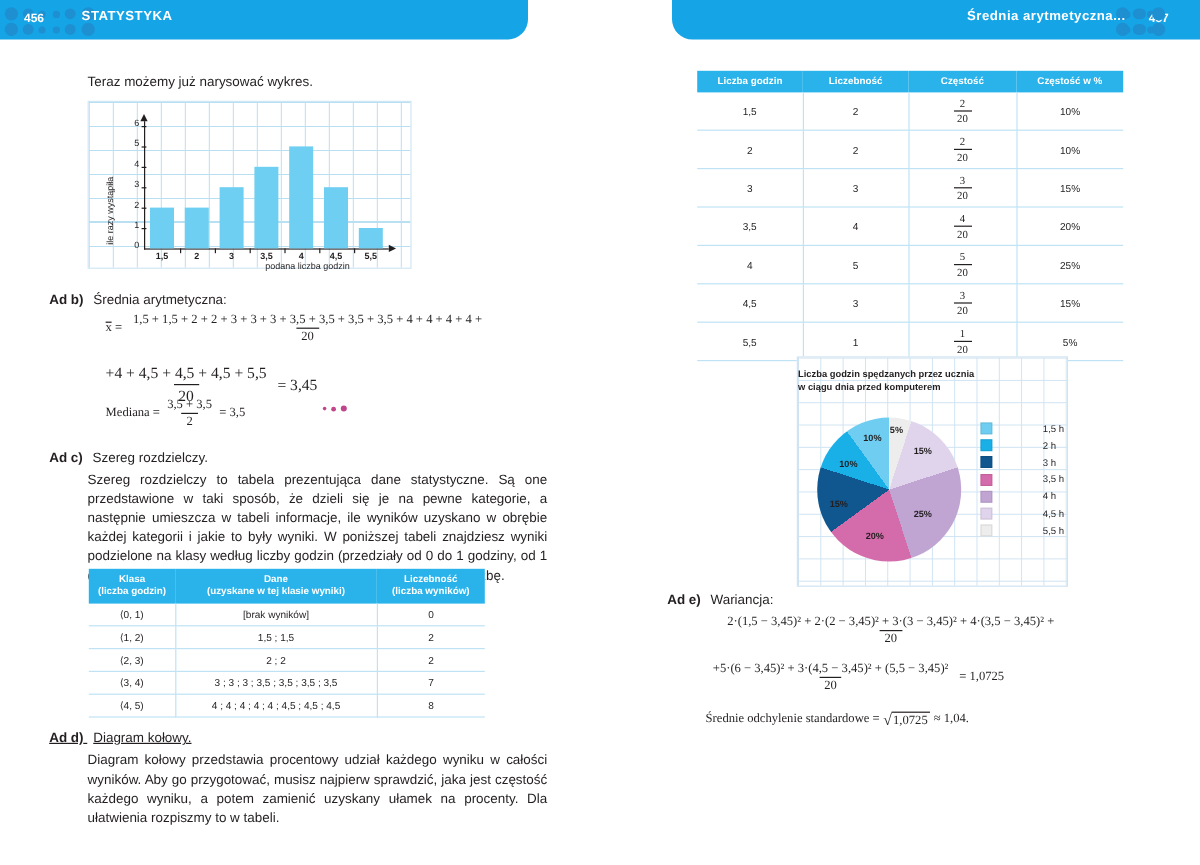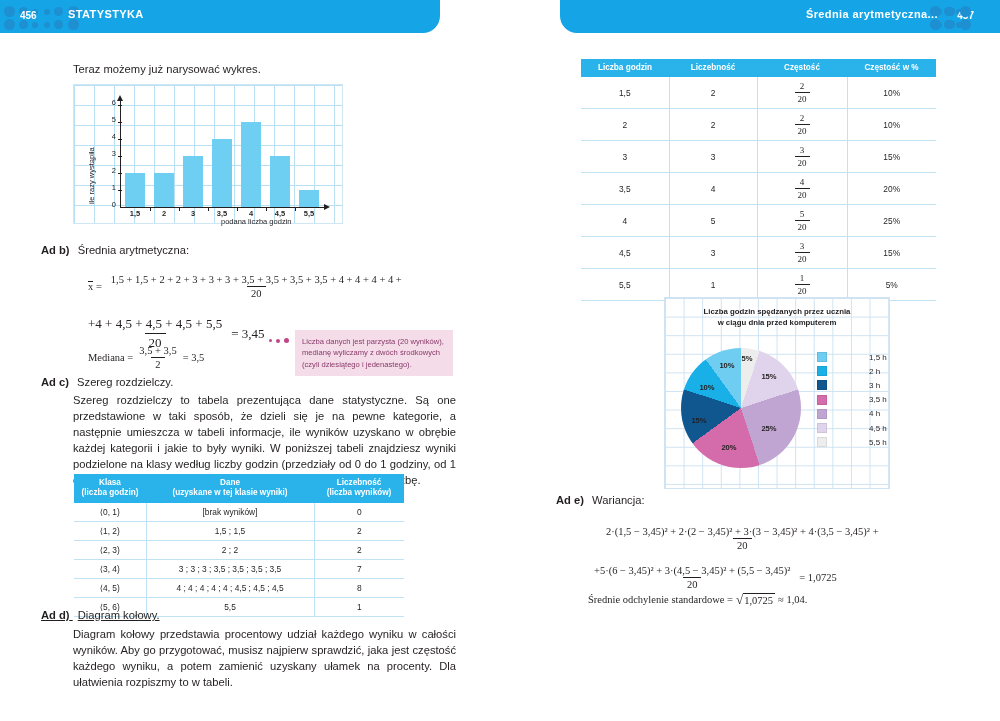--- a/index.html
+++ b/index.html
@@ -85,21 +85,21 @@
   .xtickmark { position:absolute; width:1px; height:4px; background:#231f20; }
   .ylabel {
     position:absolute; font-size:7.5px; color:#231f20;
     transform:rotate(-90deg); transform-origin:left bottom;
     white-space:nowrap;
   }
   .xlabel { position:absolute; font-size:7.5px; color:#231f20; white-space:nowrap; }
 
   
   .math { position:absolute; font-family:"Liberation Serif", serif; color:#231f20; }
-  .frac { display:inline-flex; flex-direction:column; align-items:center; vertical-align:middle; margin:16px 2px; }
+  .frac { display:inline-flex; flex-direction:column; align-items:center; vertical-align:middle; margin:3px 2px; }
   .frac .num { padding:0 4px 1px; white-space:nowrap; }
   .frac .den { padding:1px 4px 0; border-top:1px solid #231f20; white-space:nowrap; }
   .mrow { display:flex; align-items:center; white-space:nowrap; }
   .sqrt { display:inline-flex; align-items:stretch; }
   .sqrt .rad { font-size:1.25em; line-height:1; }
   .sqrt .body { border-top:1px solid #231f20; padding:1px 2px 0 1px; }
 
   
   .note {
     position:absolute; background:#f4dce8;
@@ -129,21 +129,21 @@
   
   .piebox {
     position:absolute; background:#ffffff;
     background-image:
       linear-gradient(to right, #cfe3f2 1px, transparent 1px),
       linear-gradient(to bottom, #cfe3f2 1px, transparent 1px);
     background-size:18.6px 18.6px;
     border:1px solid #cfe3f2;
   }
   .pie-title {
-    position:absolute; width:100%; text-align:center; top:9px;
+    position:absolute; width:100%; text-align:left; top:9px;
     font-size:7.8px; line-height:1.35; color:#231f20; font-weight:bold;
   }
   .pie { position:absolute; border-radius:50%; }
   .pie-lbl {
     position:absolute; font-size:7.6px; color:#231f20; font-weight:bold;
     transform:translate(-50%,-50%); white-space:nowrap;
   }
   .legend { position:absolute; }
   .legend-row { display:flex; align-items:center; height:14.2px; }
   .legend-sw { width:10px; height:10px; margin-right:6px; border:1px solid rgba(0,0,0,.08);}
@@ -263,21 +263,20 @@
         </span>
         <span>= 3,5</span>
       </div>
     </div>
 
     <div class="note-dots" style="left:269px; top:338px;">
       <i style="width:3px;height:3px;"></i>
       <i style="width:4px;height:4px;"></i>
       <i style="width:5px;height:5px;"></i>
     </div>
-    <div class="note" style="left:295px; top:330px; width:158px;">Liczba danych jest parzysta (20 wyników), medianę wyliczamy z dwóch środkowych (czyli dziesiątego i jedenastego).</div>
 
     <div class="adrow" style="left:41px; top:375px;">
       <b>Ad c)</b>
       <span style="margin-left:5px;">Szereg rozdzielczy.</span>
     </div>
     <div class="para" style="left:73px; top:393px; width:383px;">Szereg rozdzielczy to tabela prezentująca dane statystyczne. Są one przedstawione w taki sposób, że dzieli się je na pewne kategorie, a następnie umieszcza w tabeli informacje, ile wyników uzyskano w obrębie każdej kategorii i jakie to były wyniki. W poniższej tabeli znajdziesz wyniki podzielone na klasy według liczby godzin (przedziały od 0 do 1 godziny, od 1 do 2 godzin itd.), konkretne wyniki w danym przedziale oraz ich liczbę.</div>
 
     <table class="tbl" style="left:74px; top:474px; width:330px;">
       <thead>
         <tr>
@@ -314,25 +313,20 @@
         <tr>
           <td>⟨3, 4)</td>
           <td>3 ; 3 ; 3 ; 3,5 ; 3,5 ; 3,5 ; 3,5</td>
           <td>7</td>
         </tr>
         <tr>
           <td>⟨4, 5)</td>
           <td>4 ; 4 ; 4 ; 4 ; 4 ; 4,5 ; 4,5 ; 4,5</td>
           <td>8</td>
         </tr>
-        <tr>
-          <td>⟨5, 6)</td>
-          <td>5,5</td>
-          <td>1</td>
-        </tr>
       </tbody>
     </table>
 
     <div class="adrow" style="left:41px; top:608px;text-decoration:underline;">
       <b>Ad d)</b>
       <span style="margin-left:5px;">Diagram kołowy.</span>
     </div>
     <div class="para" style="left:73px; top:627px; width:383px;">Diagram kołowy przedstawia procentowy udział każdego wyniku w całości wyników. Aby go przygotować, musisz najpierw sprawdzić, jaka jest częstość każdego wyniku, a potem zamienić uzyskany ułamek na procenty. Dla ułatwienia rozpiszmy to w tabeli.</div>
   </div>
 

